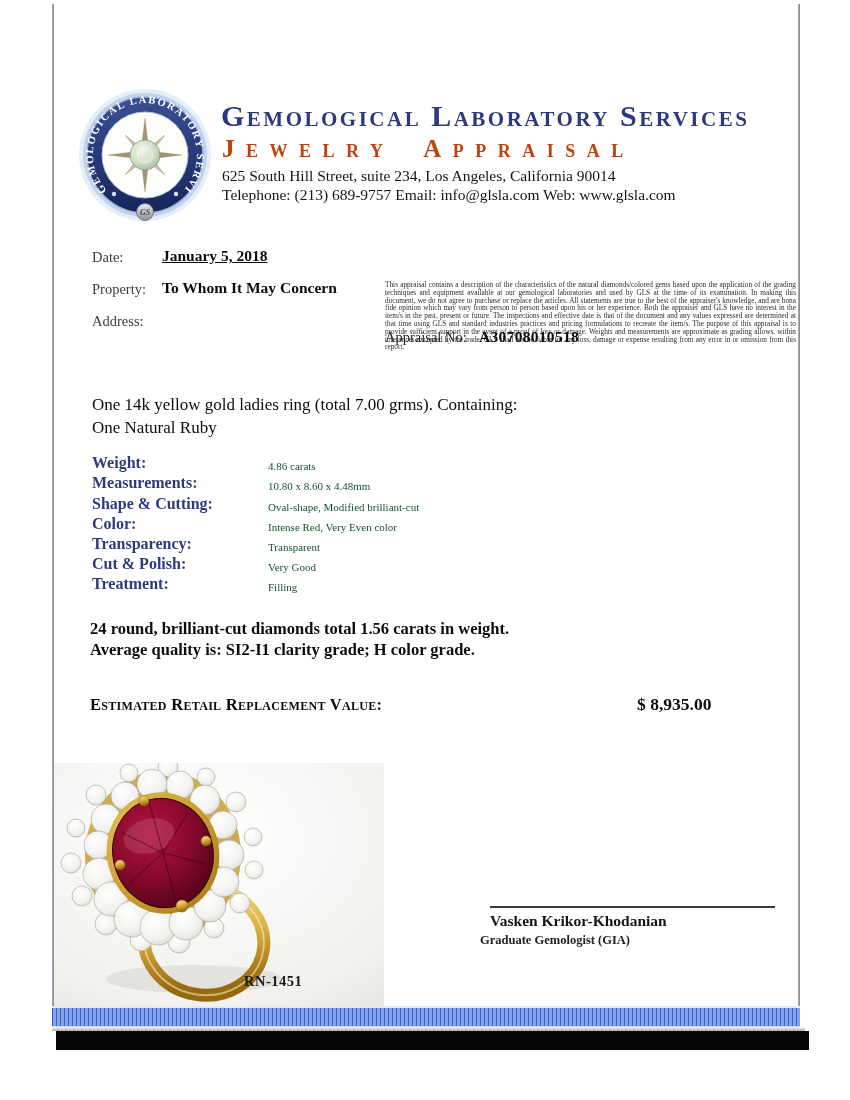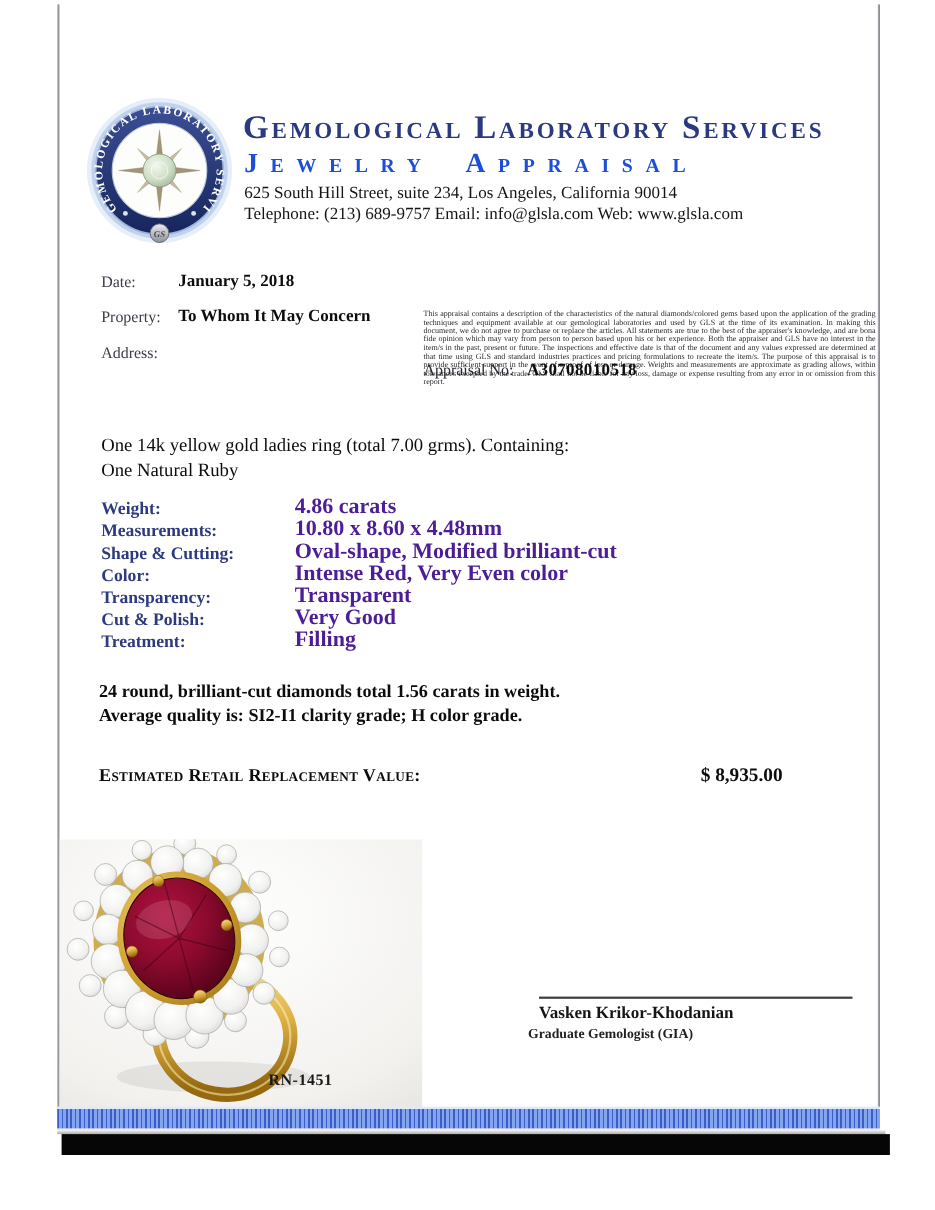--- a/index.html
+++ b/index.html
@@ -10,21 +10,21 @@
   .vrule{position:absolute;top:4px;height:1003px;width:2px;
          background:linear-gradient(90deg,#b5b8bd,#7d8289);}
   .vrule.left{left:52px;}
   .vrule.right{left:798px;}
 
   
   .logo{left:78px;top:88px;width:134px;height:134px;}
   .company-name{left:221px;top:99px;font-variant:small-caps;font-weight:bold;
                 color:#2b3a80;font-size:30px;letter-spacing:2.5px;white-space:nowrap;}
   .subtitle{left:222px;top:135px;font-variant:small-caps;font-weight:bold;
-            color:#1d4ed8;font-size:25px;letter-spacing:0.46em;word-spacing:0.5em;white-space:nowrap;}
+            color:#c2410c;font-size:25px;letter-spacing:0.46em;word-spacing:0.5em;white-space:nowrap;}
   .addr{left:222px;font-size:15.5px;color:#141414;white-space:nowrap;text-align:center;}
   .addr.l1{top:167px;}
   .addr.l2{top:186px;}
 
   
   .f-label{left:92px;font-size:14.5px;color:#3a3d46;}
   .f-value{left:162px;font-weight:bold;font-size:15.5px;color:#0d0d0d;}
   .disclaimer{left:385px;top:233px;width:411px;font-size:7.3px;line-height:7.8px;
               text-align:justify;color:#2b2b2b;margin-top:48px;}
   .appr-label{left:385px;top:329px;font-size:14.5px;color:#26262e;}
@@ -37,21 +37,21 @@
   .section-bar span{display:block;padding-left:62px;line-height:20px;color:#eceef5;
                     font-variant:small-caps;font-weight:bold;font-size:14.5px;letter-spacing:0.8px;}
 
   .intro{left:92px;font-weight:normal;font-size:17px;color:#0c0c0c;white-space:nowrap;}
   .intro.l1{top:395px;}
   .intro.l2{top:418px;}
 
   .props{left:92px;top:452px;}
   .prow{display:flex;height:20.2px;align-items:flex-end;}
   .plabel{width:176px;font-weight:bold;font-size:16px;color:#2d3a7d;}
-  .pvalue{font-weight:bold;font-size:20px;color:#4c1d95;white-space:nowrap;}
+  .pvalue{font-weight:normal;font-size:11px;color:#14532d;white-space:nowrap;}
 
   .dia{left:90px;font-weight:bold;font-size:16.5px;color:#0c0c0c;white-space:nowrap;}
   .dia.l1{top:619px;}
   .dia.l2{top:640px;}
 
   .est-label{left:90px;top:695px;font-variant:small-caps;font-weight:bold;
              font-size:16.5px;color:#0c0c0c;letter-spacing:0.3px;}
   .est-amount{left:637px;top:694px;font-weight:bold;font-size:17.5px;color:#0c0c0c;}
 
   
@@ -121,21 +121,21 @@
     <circle cx="67" cy="124" r="8.5" fill="url(#medal)" stroke="#63636d" stroke-width="0.8"></circle>
     <text x="67" y="127" font-size="8" font-weight="bold" font-style="italic" fill="#4a4a52" text-anchor="middle">GS</text>
   </svg>
 
   <div class="abs company-name">Gemological Laboratory Services</div>
   <div class="abs subtitle">Jewelry Appraisal</div>
   <div class="abs addr l1">625 South Hill Street, suite 234, Los Angeles, California 90014</div>
   <div class="abs addr l2">Telephone: (213) 689-9757  Email: info@glsla.com  Web: www.glsla.com</div>
 
   <div class="abs f-label" style="top:249px;">Date:</div>
-  <div class="abs f-value" style="top:247px;">January 5, 2018</div>
+  <div class="abs f-value" style="top:247px;text-decoration:underline;">January 5, 2018</div>
   <div class="abs f-label" style="top:281px;">Property:</div>
   <div class="abs f-value" style="top:279px;">To Whom It May Concern</div>
   <div class="abs f-label" style="top:313px;">Address:</div>
   <div class="abs f-value" style="top:311px;"></div>
 
   <div class="abs disclaimer">This appraisal contains a description of the characteristics of the natural diamonds/colored gems based upon the application of the grading techniques and equipment available at our gemological laboratories and used by GLS at the time of its examination. In making this document, we do not agree to purchase or replace the articles. All statements are true to the best of the appraiser's knowledge, and are bona fide opinion which may vary from person to person based upon his or her experience. Both the appraiser and GLS have no interest in the item/s in the past, present or future. The inspections and effective date is that of the document and any values expressed are determined at that time using GLS and standard industries practices and pricing formulations to recreate the item/s. The purpose of this appraisal is to provide sufficient support in the event of a proof of loss or damage. Weights and measurements are approximate as grading allows, within tolerances excepted by the trade. GLS shall not be liable for any loss, damage or expense resulting from any error in or omission from this report.</div>
   <div class="abs appr-label">Appraisal No:</div>
   <div class="abs appr-value">A30708010518</div>
 
 

